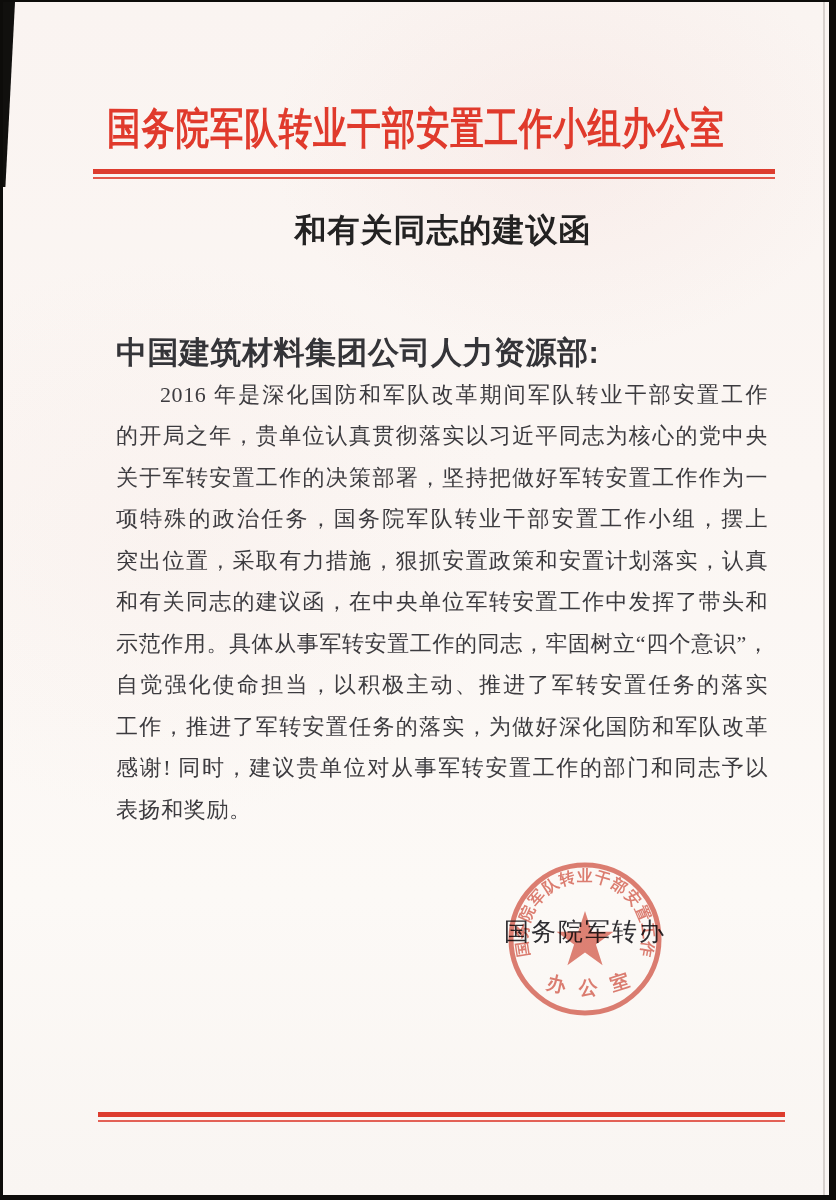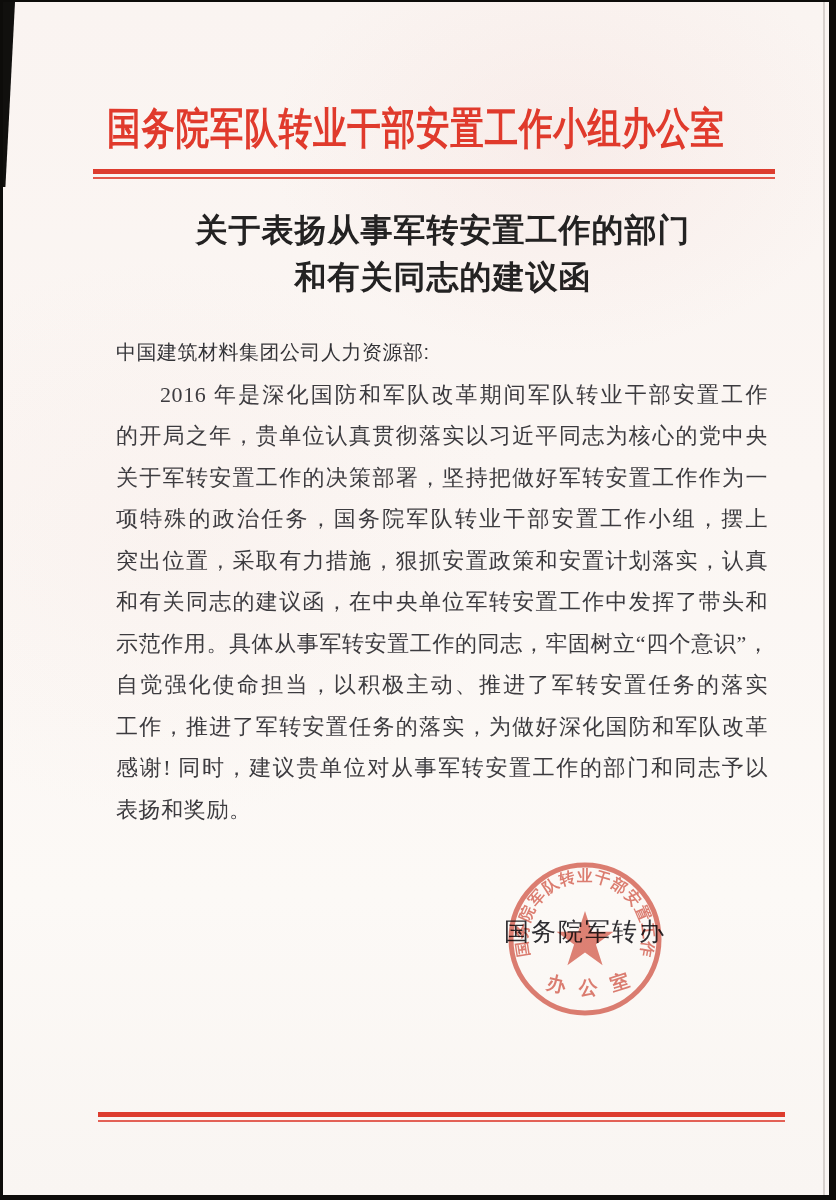--- a/index.html
+++ b/index.html
@@ -37,21 +37,21 @@
   .rule-bottom-thin{left:95px;top:1118px;width:687px;height:2px;opacity:.8;}
   
   .doc-title{
     position:absolute;left:90px;width:700px;top:205px;text-align:center;
     color:#232222;font-weight:bold;font-size:32px;line-height:47px;letter-spacing:1px;
   }
   
   .letter-body{position:absolute;left:113px;top:330px;width:652px;color:#3c3b3f;}
   .salutation{
     font-family:"Liberation Sans", sans-serif;
-    font-weight:normal;font-size:20px;line-height:41.5px;color:#343438;letter-spacing:.5px;
+    font-weight:bold;font-size:31px;line-height:41.5px;color:#343438;letter-spacing:.5px;
   }
   .body-line{
     font-size:22px;line-height:41.5px;letter-spacing:.6px;
     text-align:justify;text-align-last:justify;white-space:nowrap;
   }
   .body-line.first{text-indent:2em;}
   .body-line.last{text-align-last:left;}
   
   .sign-block{position:absolute;left:432px;top:915px;width:300px;text-align:center;color:#2e2d31;}
   .signature{font-size:25px;line-height:30px;letter-spacing:2px;}
@@ -67,21 +67,20 @@
 <div class="page">
 
   <div class="org-name">
     <span class="squeeze">国务院军队转业干部安置工作小组办公室</span>
   </div>
 
   <div class="rule rule-top-thick"></div>
   <div class="rule rule-top-thin"></div>
 
   <div class="doc-title">
-    <div>关于表扬从事军转安置工作的部门</div>
     <div>和有关同志的建议函</div>
   </div>
 
   <div class="letter-body">
     <div class="salutation">中国建筑材料集团公司人力资源部:</div>
     <div class="body-line first">2016 年是深化国防和军队改革期间军队转业干部安置工作</div>
     <div class="body-line">的开局之年，贵单位认真贯彻落实以习近平同志为核心的党中央</div>
     <div class="body-line">关于军转安置工作的决策部署，坚持把做好军转安置工作作为一</div>
     <div class="body-line">项特殊的政治任务，国务院军队转业干部安置工作小组，摆上</div>
     <div class="body-line">突出位置，采取有力措施，狠抓安置政策和安置计划落实，认真</div>

